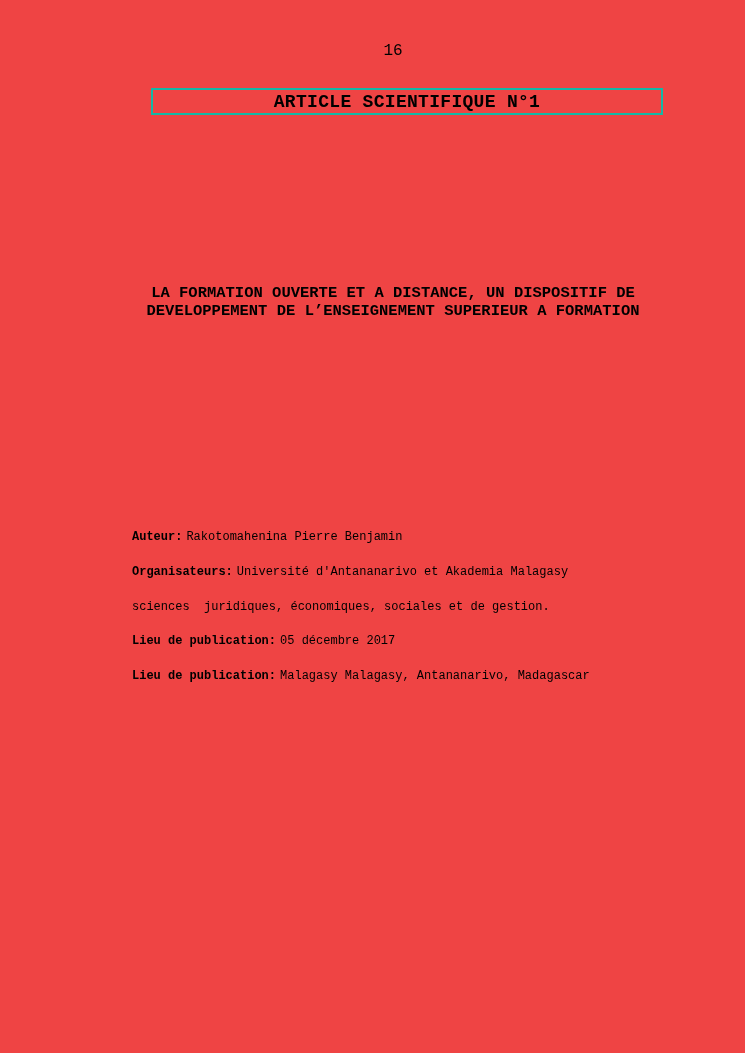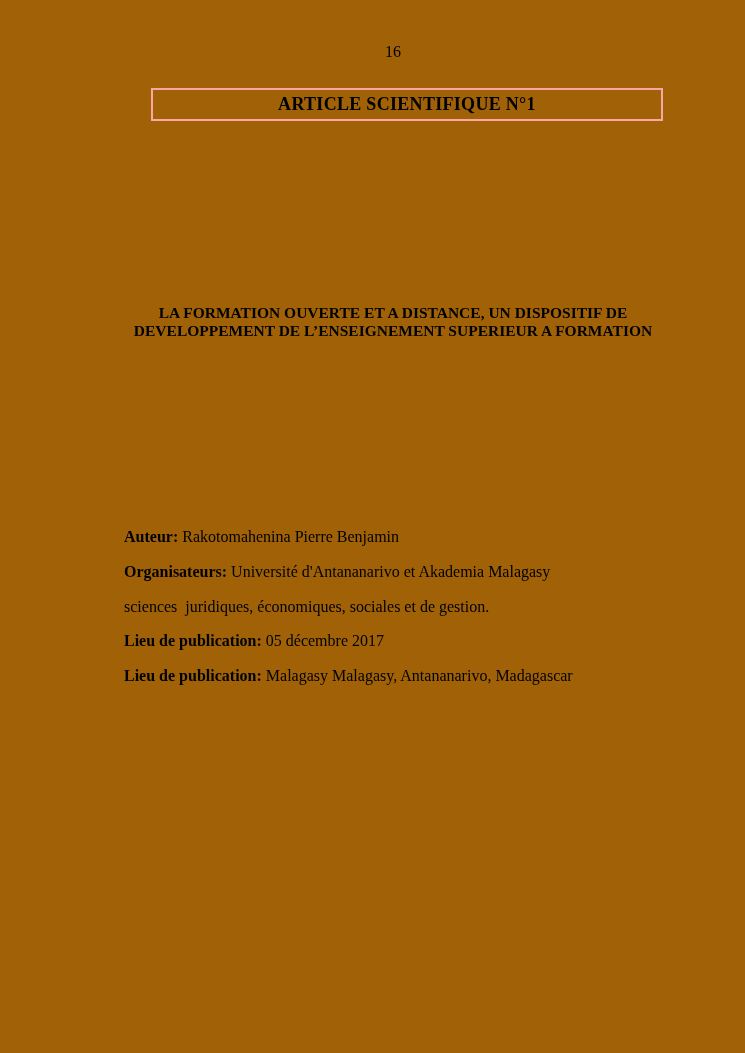--- a/index.html
+++ b/index.html
@@ -4,69 +4,68 @@
 <style>
   html, body {
     margin: 0;
     padding: 0;
     background: #ffffff;
   }
   .page {
     position: relative;
     width: 745px;
     height: 1053px;
-    background: #a16207;
+    background: #ef4444;
     color: #000000;
-    font-family: Liberation Serif, serif;
+    font-family: Liberation Mono, monospace;
     overflow: hidden;
   }
   .page-number {
     position: absolute;
     top: 42px;
     left: 124px;
     width: 538px;
     text-align: center;
     font-size: 16px;
     line-height: 19px;
   }
   .header-box {
     position: absolute;
     top: 88px;
     left: 151px;
     width: 512px;
-    height: 33px;
+    height: 27px;
     box-sizing: border-box;
-    border: 2px solid #fca5a5;
+    border: 2px solid #14b8a6;
     display: flex;
     align-items: center;
     justify-content: center;
   }
   .header-box span {
     font-weight: bold;
     font-size: 18px;
     letter-spacing: 0.3px;
     white-space: nowrap;
   }
   .doc-title {
     position: absolute;
     top: 285px;
     left: 124px;
     width: 538px;
     text-align: center;
     font-weight: bold;
     font-size: 15.5px;
     line-height: 17.5px;
-    margin-top: 19px;
   }
   .meta {
     position: absolute;
     top: 520px;
-    left: 124px;
+    left: 132px;
     width: 545px;
-    font-size: 16px;
+    font-size: 12px;
     line-height: 34.8px;
   }
   .meta-line {
     white-space: nowrap;
   }
   .meta-line .label {
     font-weight: bold;
     margin-right: 4px;
   }
   .meta-line .label:empty {

